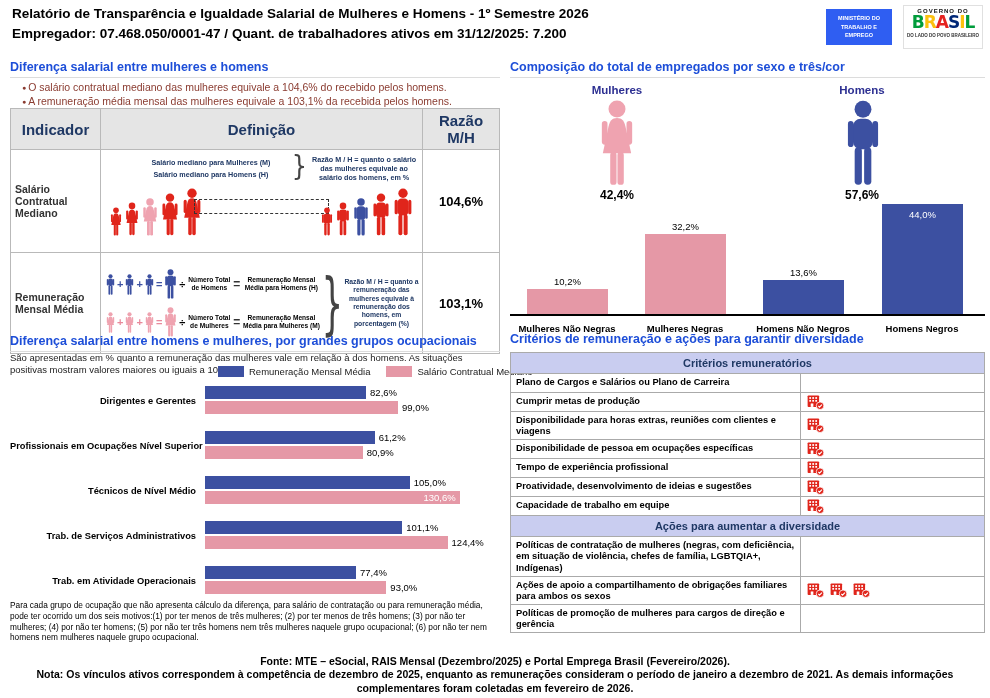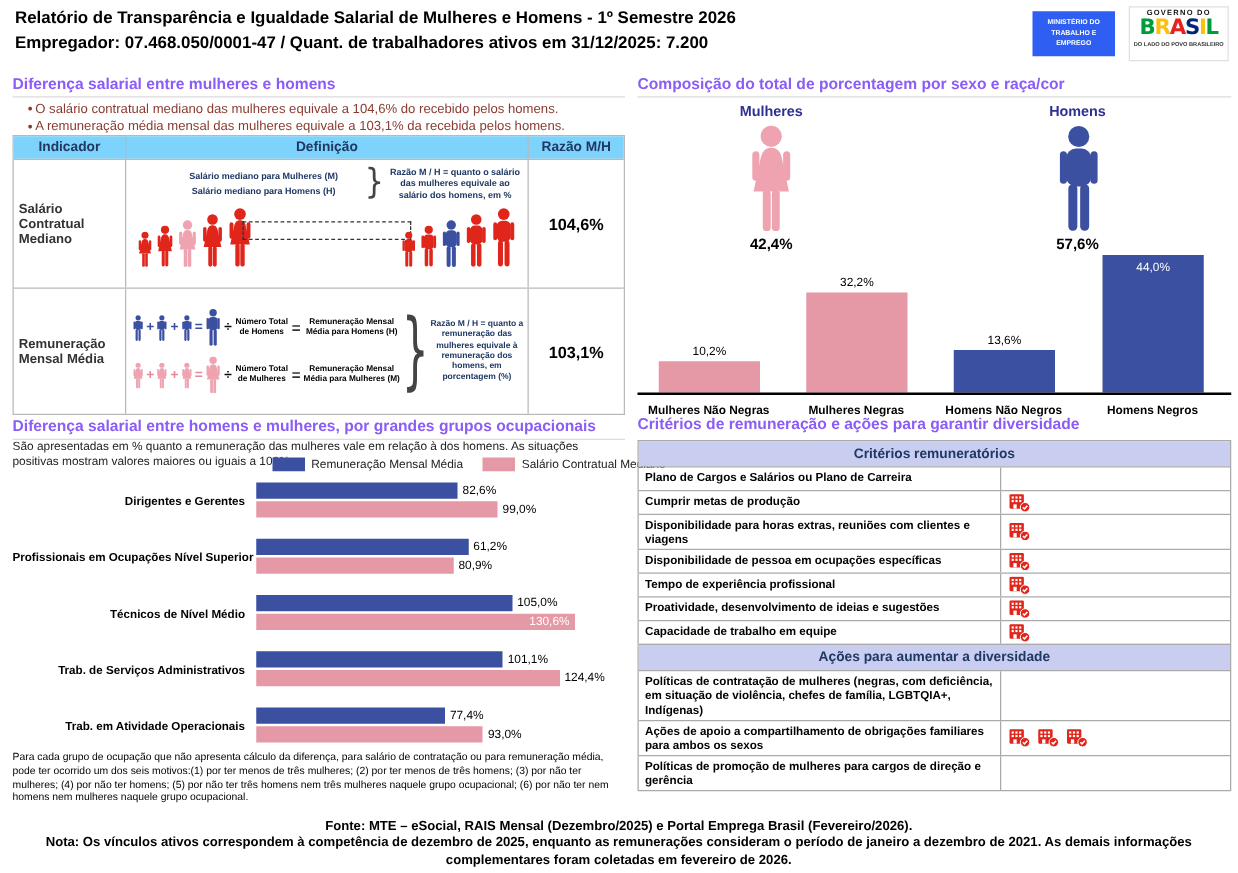--- a/index.html
+++ b/index.html
@@ -11,30 +11,30 @@
   .mte-logo{position:absolute;left:826px;top:9px;width:66px;height:36px;background:#2f5ef2;
             color:#fff;font-size:5.5px;font-weight:bold;text-align:center;display:flex;
             align-items:center;justify-content:center;line-height:1.6;padding:2px;box-sizing:border-box;}
   .gov-logo{position:absolute;left:903px;top:5px;width:80px;height:44px;border:1px solid #e0e0e0;
             text-align:center;box-sizing:border-box;padding-top:2px;}
   .gov-top{font-size:6px;font-weight:bold;letter-spacing:1px;color:#111;}
   .gov-name{font-size:17px;font-weight:bold;line-height:1.05;font-family:"DejaVu Sans",sans-serif;letter-spacing:-1px;}
   .gL0{color:#009c3b}.gL1{color:#fcc10f}.gL2{color:#e52320}.gL3{color:#002776}.gL4{color:#fcc10f}.gL5{color:#009c3b}
   .gov-bottom{font-size:4.5px;font-weight:bold;color:#333;margin-top:1px;}
   
-  .sec-title{position:absolute;font-size:12.5px;font-weight:bold;color:#8b5cf6;
+  .sec-title{position:absolute;font-size:12.5px;font-weight:bold;color:#1d4ed8;
              border-bottom:1px solid #dcdcdc;padding-bottom:3px;}
   
   .bullet{position:absolute;font-size:10.5px;color:#8a3b30;}
   .bullet:before{content:"● ";font-size:7px;vertical-align:1px;}
   
   .pg-table{position:absolute;left:10px;top:108px;width:490px;border:1px solid #b9b9b9;box-sizing:border-box;}
   .pg-row{display:flex;border-top:1px solid #b9b9b9;}
   .pg-row:first-child{border-top:none;}
-  .pg-head{background:#7dd3fc;font-weight:bold;color:#1f3864;font-size:11px;}
+  .pg-head{background:#e5e5e5;font-weight:bold;color:#1f3864;font-size:15px;}
   .pg-c1{width:90px;box-sizing:border-box;padding:3px 4px;border-right:1px solid #b9b9b9;}
   .pg-c2{width:322px;box-sizing:border-box;padding:2px 3px;border-right:1px solid #b9b9b9;position:relative;}
   .pg-c3{width:76px;box-sizing:border-box;padding:3px 2px;display:flex;align-items:center;justify-content:center;}
   .pg-head .pg-c1,.pg-head .pg-c2,.pg-head .pg-c3{display:flex;align-items:center;justify-content:center;text-align:center;}
   .pg-ind{font-size:10.5px;font-weight:bold;color:#333;display:flex;align-items:center;}
   .pg-val{font-size:13px;font-weight:bold;color:#000;}
   .row1-body{height:102px;}
   .row2-body{height:100px;}
   .def1-top{display:flex;align-items:flex-start;margin-top:3px;}
   .def1-lines{width:158px;text-align:center;font-size:7.2px;font-weight:bold;color:#1f3864;margin-left:28px;}
@@ -347,21 +347,21 @@
         <div class="occ-bar-row">
             <div class="occ-bar sc" style="width: 181.35px;"></div>
             <span class="occ-val">93,0%</span>
           </div>
       </div>
     </div>
   </div>
 
   <div class="occ-note">Para cada grupo de ocupação que não apresenta cálculo da diferença, para salário de contratação ou para remuneração média, pode ter ocorrido um dos seis motivos:(1) por ter menos de três mulheres; (2) por ter menos de três homens; (3) por não ter mulheres; (4) por não ter homens; (5) por não ter três homens nem três mulheres naquele grupo ocupacional; (6) por não ter nem homens nem mulheres naquele grupo ocupacional.</div>
 
-  <div class="sec-title" style="left:510px;top:60px;width:475px;">Composição do total de porcentagem por sexo e raça/cor</div>
+  <div class="sec-title" style="left:510px;top:60px;width:475px;">Composição do total de empregados por sexo e três/cor</div>
   <div class="comp-lab" style="left:557px;top:84px;">Mulheres</div>
   <div class="comp-lab" style="left:802px;top:84px;">Homens</div>
   <svg class="comp-person" style="left:598px;top:100px;color:#efa3b0;" width="38" height="86">
       <use href="#p-female"></use>
     </svg>
   <svg class="comp-person" style="left:845px;top:100px;color:#3c50a1;" width="36" height="86">
       <use href="#p-male"></use>
     </svg>
   <div class="comp-pct" style="left:557px;top:188px;">42,4%</div>
   <div class="comp-pct" style="left:802px;top:188px;">57,6%</div>

